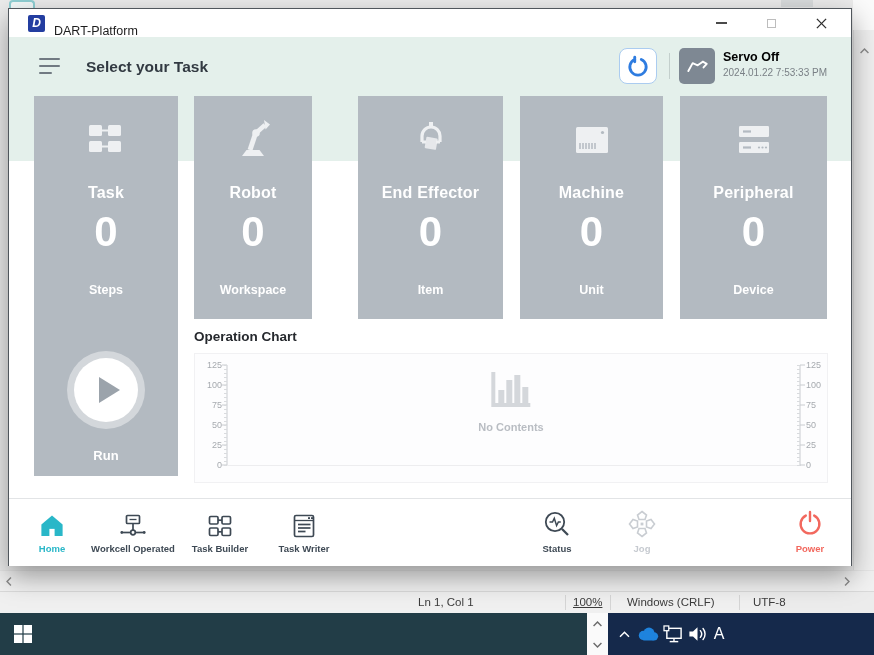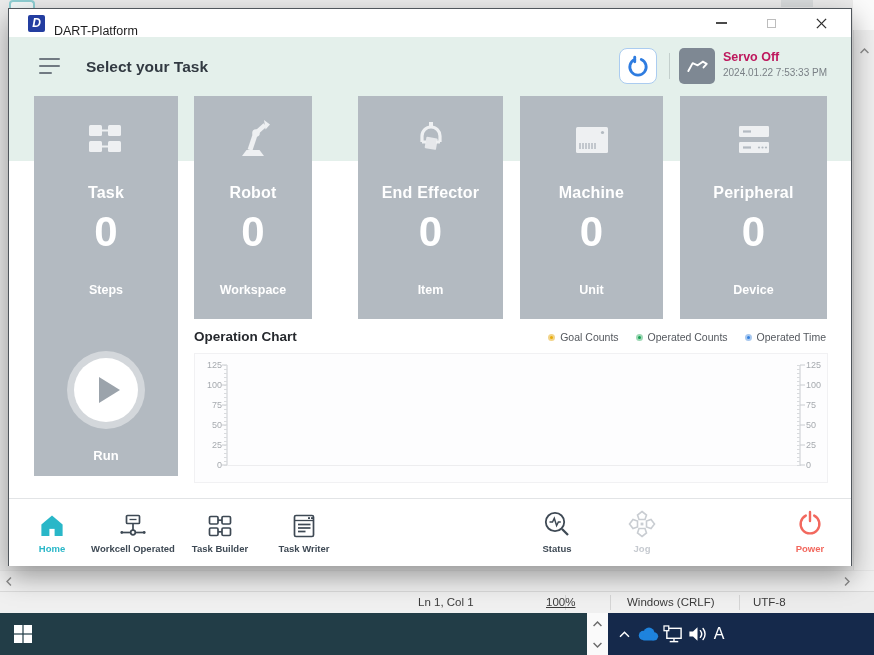--- a/index.html
+++ b/index.html
@@ -51,21 +51,21 @@
   .header { position:absolute; left:0; top:28px; width:842px; height:124px; background:#e4f0eb; z-index:1; }
   .hamburger { position:absolute; left:30px; top:21px; width:22px; height:17px; }
   .hamburger i { display:block; background:#717a82; height:2.4px; border-radius:1px; margin-bottom:4.4px; }
   .hamburger i:nth-child(1){ width:21px; } .hamburger i:nth-child(2){ width:21px; } .hamburger i:nth-child(3){ width:13px; }
   .header-title { position:absolute; left:65px; top:21px; font-size:15.5px; font-weight:bold; color:#323a42;margin-left:12px; }
   .refresh-btn { position:absolute; left:610px; top:11px; width:38px; height:36px; background:#fff;
                  border:1.5px solid #abccf0; border-radius:8px; display:flex; align-items:center; justify-content:center; }
   .header-divider { position:absolute; left:660px; top:16px; width:1px; height:26px; background:#c3cfcc; }
   .servo-box { position:absolute; left:670px; top:11px; width:36px; height:36px; background:#7e8893;
                border-radius:5px; display:flex; align-items:center; justify-content:center; }
-  .servo-status { position:absolute; left:714px; top:13px; font-size:12.5px; font-weight:bold; color:#be185d; white-space:nowrap; }
+  .servo-status { position:absolute; left:714px; top:13px; font-size:12.5px; font-weight:bold; color:#000000; white-space:nowrap; }
   .servo-time { position:absolute; left:714px; top:30px; font-size:10px; color:#7a8086; white-space:nowrap; }
 
   
   .card { position:absolute; top:87px; background:#b3bac1; color:#fff; text-align:center; z-index:2; }
   .card-icon { position:absolute; top:20px; left:0; width:100%; height:48px; display:flex; justify-content:center; }
   .card-name { position:absolute; top:88px; width:100%; font-size:16px; font-weight:bold; letter-spacing:.2px; }
   .card-count { position:absolute; top:112px; width:100%; font-size:42px; font-weight:600; }
   .card-unit { position:absolute; top:187px; width:100%; font-size:12.5px; font-weight:bold; }
   .run-btn { position:absolute; left:50%; top:262px; transform:translateX(-50%); width:64px; height:64px;
              border-radius:50%; background:#fff; box-shadow:0 0 0 7px rgba(255,255,255,.42);
@@ -131,21 +131,21 @@
     <div class="scroll-arrow" style="left:840px; top:3px;">
       <svg width="8" height="11" viewBox="0 0 10 14" fill="none" stroke="#8a8a8a" stroke-width="1.8">
           <polyline points="2.5,2 7.5,7 2.5,12"></polyline>
         </svg>
     </div>
   </div>
 
   <div class="statusbar">
     <span class="sb-seg" style="left:418px;">Ln 1, Col 1</span>
     <div class="sb-sep" style="left:565px;"></div>
-    <span class="sb-seg" style="left:546px;text-decoration:underline;">100%</span>
+    <span class="sb-seg" style="left:573px;text-decoration:underline;">100%</span>
     <div class="sb-sep" style="left:610px;"></div>
     <span class="sb-seg" style="left:627px;">Windows (CRLF)</span>
     <div class="sb-sep" style="left:739px;"></div>
     <span class="sb-seg" style="left:753px;">UTF-8</span>
   </div>
 
   <div class="taskbar">
     <div class="tb-left">
       <div class="start-btn">
         <svg width="18" height="18" viewBox="0 0 18 18" fill="#fff">
@@ -328,34 +328,20 @@
             <circle cx="32.5" cy="31.5" r="1.1" fill="#b3bac1"></circle>
             <circle cx="36" cy="31.5" r="1.1" fill="#b3bac1"></circle>
         </svg>
       </div>
       <div class="card-name">Peripheral</div>
       <div class="card-count">0</div>
       <div class="card-unit">Device</div>
     </div>
 
     <div class="oc-title">Operation Chart</div>
-    <div class="oc-legend">
-      <div class="legend-item">
-        <span class="dot dot-goal"></span>
-        <span class="legend-label">Goal Counts</span>
-      </div>
-      <div class="legend-item">
-        <span class="dot dot-opcount"></span>
-        <span class="legend-label">Operated Counts</span>
-      </div>
-      <div class="legend-item">
-        <span class="dot dot-optime"></span>
-        <span class="legend-label">Operated Time</span>
-      </div>
-    </div>
 
     <div class="chart">
       <svg width="634" height="130" style="position:absolute;left:0;top:0;">
         <line x1="32" y1="11" x2="32" y2="112" stroke="#c9ccd0" stroke-width="1"></line>
         <line x1="605" y1="11" x2="605" y2="112" stroke="#c9ccd0" stroke-width="1"></line>
         <line x1="32" y1="111.5" x2="605" y2="111.5" stroke="#ededef" stroke-width="1"></line>
         <path d="M32 11 h-5 M32 31 h-5 M32 51 h-5 M32 71 h-5 M32 91 h-5 M32 111 h-5" stroke="#c9ccd0" stroke-width="1"></path>
         <path d="M605 11 h5 M605 31 h5 M605 51 h5 M605 71 h5 M605 91 h5 M605 111 h5" stroke="#c9ccd0" stroke-width="1"></path>
       </svg>
       <div class="minor-left"></div>
@@ -368,20 +354,30 @@
       <span class="ytick ytl" style="top:86px;">25</span>
       <span class="ytick ytl" style="top:106px;">0</span>
 
       <span class="ytick ytr" style="top:6px;">125</span>
       <span class="ytick ytr" style="top:26px;">100</span>
       <span class="ytick ytr" style="top:46px;">75</span>
       <span class="ytick ytr" style="top:66px;">50</span>
       <span class="ytick ytr" style="top:86px;">25</span>
       <span class="ytick ytr" style="top:106px;">0</span>
 
+      <div class="chart-empty">
+        <svg width="46" height="40" viewBox="0 0 46 40">
+          <path d="M5 2 V35 H42" stroke="#d4d7db" stroke-width="4" fill="none"></path>
+          <rect x="10" y="20" width="6" height="13" fill="#d4d7db"></rect>
+          <rect x="18" y="10" width="6" height="23" fill="#d4d7db"></rect>
+          <rect x="26" y="5" width="6" height="28" fill="#d4d7db"></rect>
+          <rect x="34" y="17" width="6" height="16" fill="#d4d7db"></rect>
+        </svg>
+        <div class="chart-empty-text">No Contents</div>
+      </div>
     </div>
 
     <div class="navbar">
 
       <div class="nav-item nav-home" style="left:-3px;">
         <div class="nav-icon">
           <svg width="28" height="27" viewBox="0 0 28 28">
             <path d="M3 13 L14 3.5 L25 13 V25 H3 Z" fill="#29b7c8"></path>
             <rect x="11.3" y="17.5" width="5.4" height="7.5" fill="#fff"></rect>
           </svg>

